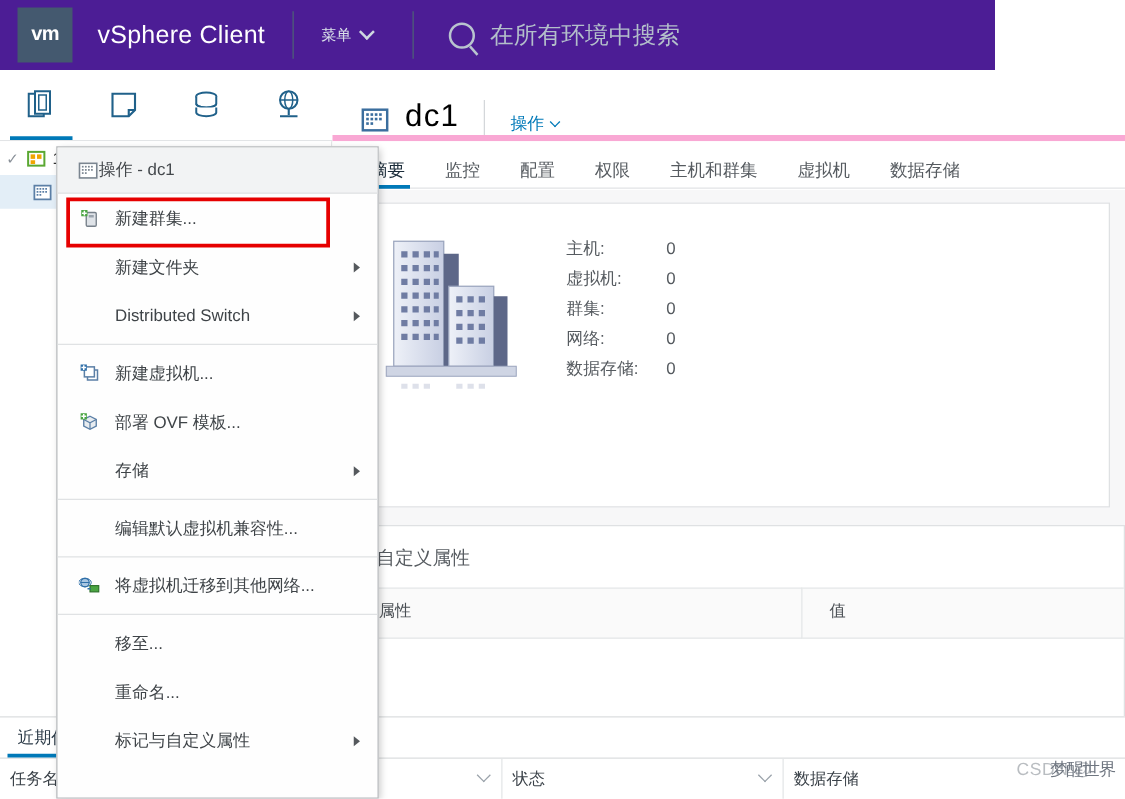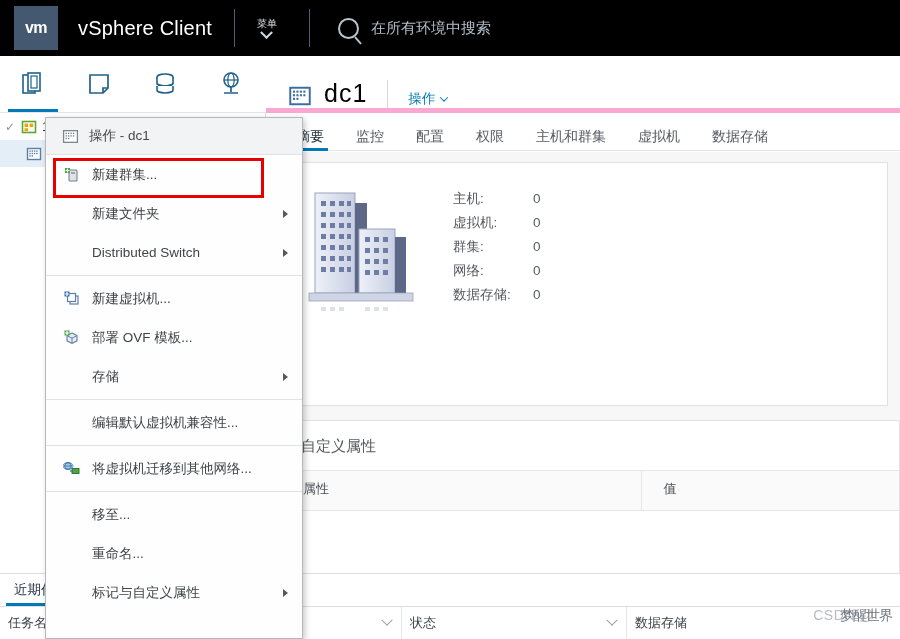--- a/index.html
+++ b/index.html
@@ -6,59 +6,58 @@
   html, body {
     width: 900px; height: 639px;
     font-family: "Liberation Sans", "DejaVu Sans", sans-serif;
     overflow: hidden;
     background: #fff;
   }
   #app { position: relative; width: 900px; height: 639px; }
 
   
   .topbar {
-    position: absolute; left: 0; top: 0; width: 900px; height: 56px;
-    background: #000000;
+    position: absolute; left: 0; top: 0; width: 796px; height: 56px;
+    background: #4c1d95;
     display: flex; align-items: center;
   }
   .vm-logo {
     width: 44px; height: 44px; margin-left: 14px;
     background: #44596f;
     display: flex; align-items: center; justify-content: center;
     color: #fff; font-weight: bold; font-size: 16px; letter-spacing: -0.5px;
   }
   .product-title {
     color: #ffffff; font-size: 20px; margin-left: 20px;
     font-weight: 400; letter-spacing: 0.2px;
   }
   .vsep {
     width: 1px; height: 38px; background: #4d6077; margin: 0 22px;
   }
   .menu-trigger {
-    color: #dbe3ea; font-size: 10px; display: flex; align-items: center; gap: 0;
+    color: #dbe3ea; font-size: 12px; display: flex; align-items: center; gap: 8px;
     cursor: pointer;
-    flex-direction: column;
   }
   .chev-down {
     display: inline-block; width: 9px; height: 9px;
     border-right: 2px solid #cfd8e0; border-bottom: 2px solid #cfd8e0;
     transform: rotate(45deg) translate(-2px,-2px);
   }
   .search-wrap {
     display: flex; align-items: center; gap: 12px; color: #9fadbb; cursor: text;
   }
   .search-ico {
     width: 21px; height: 21px; border: 2px solid #b9c4cf; border-radius: 50%;
     position: relative;
   }
   .search-ico::after {
     content: ""; position: absolute; width: 2px; height: 9px;
     background: #b9c4cf; right: -2px; bottom: -8px; transform: rotate(-42deg);
   }
-  .search-ph { font-size: 15px; color: #b3bfca; }
+  .search-ph { font-size: 19px; color: #b3bfca; }
 
   
   .leftnav {
     position: absolute; left: 0; top: 56px; width: 266px; height: 57px;
     background: #fff; border-bottom: 1px solid #e2e4e6;
     display: flex; align-items: center;
   }
   .navicon {
     width: 66px; height: 56px; display: flex; align-items: center; justify-content: center;
     position: relative; cursor: pointer;
@@ -179,21 +178,21 @@
   }
 
   
   .ctxmenu {
     position: absolute; left: 45px; top: 117px; width: 258px; height: 522px;
     background: #fefefe; border: 1px solid #b6b9bc;
     box-shadow: 2px 2px 6px rgba(0,0,0,0.22);
     z-index: 40; overflow: hidden;
   }
   .ctx-title {
-    display: flex; align-items: center; gap: 10px;
+    display: flex; align-items: center; 
     height: 37px; padding-left: 16px; font-size: 13.5px; color: #44484c;
     background: #f2f3f4; border-bottom: 1px solid #e0e2e4;
   }
   .ctx-item {
     display: flex; align-items: center; height: 39px; padding-left: 16px;
     font-size: 13.5px; color: #3f4448; gap: 10px; cursor: pointer; position: relative;
   }
   .ctx-item .lbl { white-space: nowrap; }
   .ctx-item.noicon .lbl { margin-left: 30px; }
   .ctx-item .arrow {

